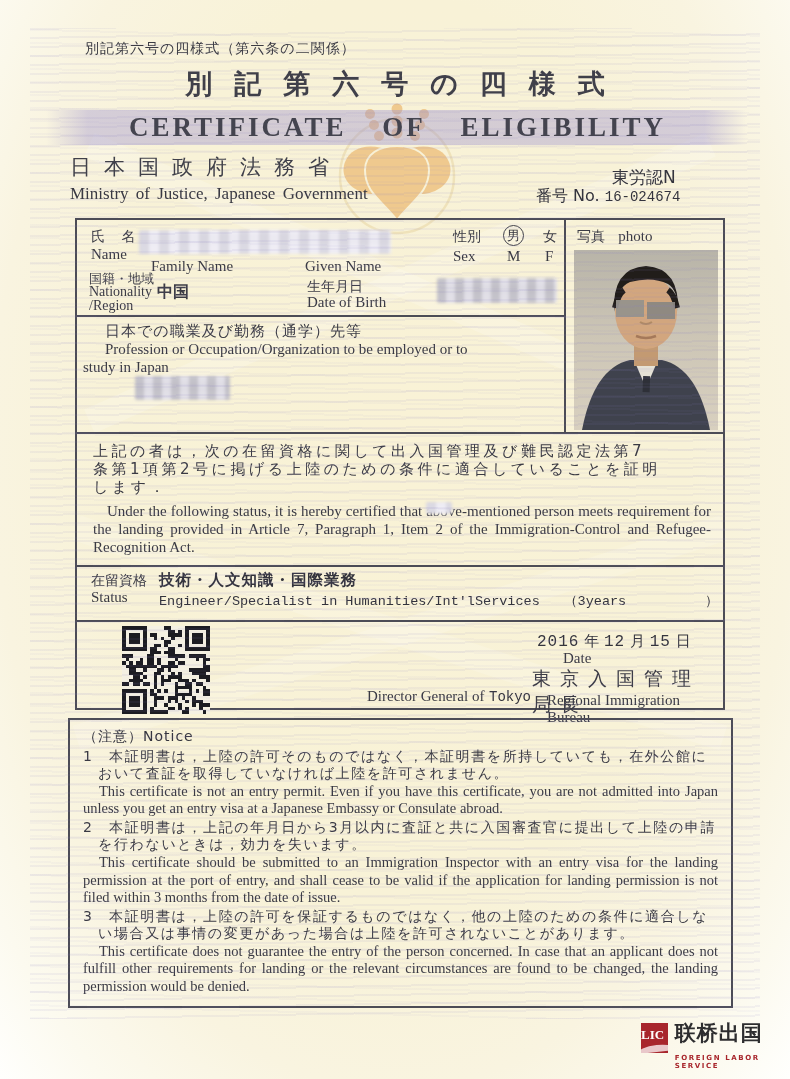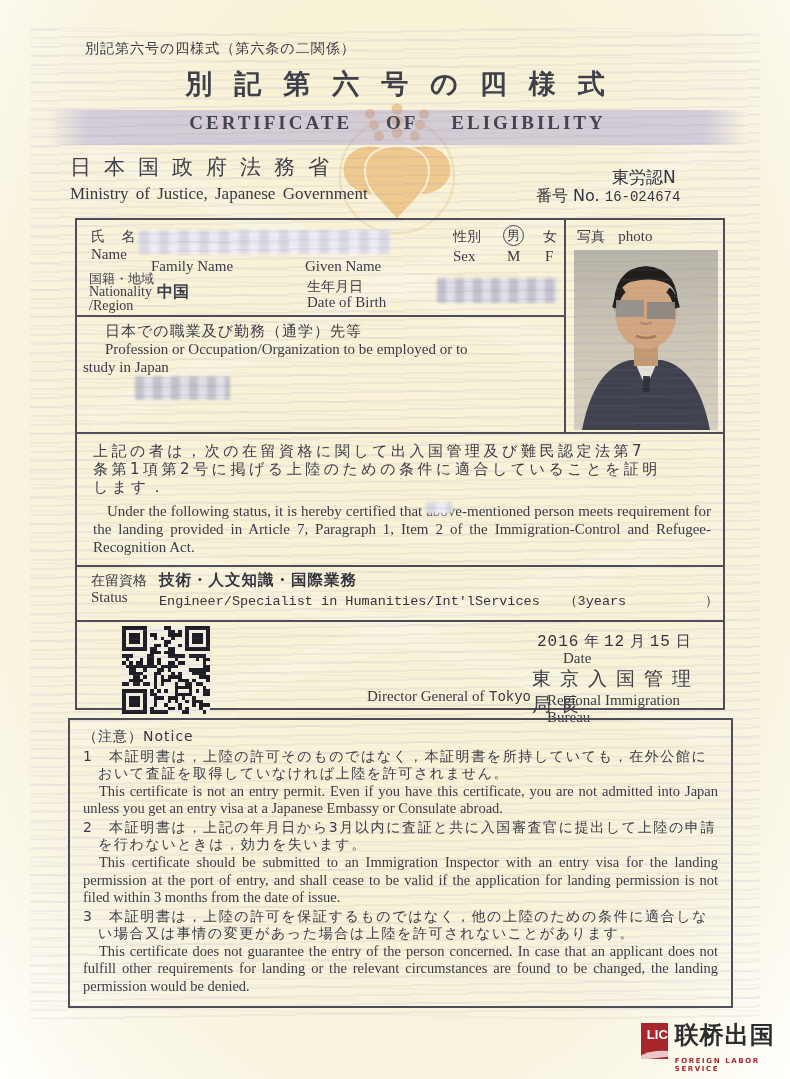--- a/index.html
+++ b/index.html
@@ -18,21 +18,21 @@
   }
   .wm { position:absolute; background:rgba(255,255,255,.5); pointer-events:none; }
   .abs { position:absolute; }
   .serif { font-family:"Liberation Serif", serif; }
 
   .form-note { left:85px; top:40px; font-size:14px; letter-spacing:1px; color:#3b3b44; }
   .title-jp { left:0; right:0; top:66px; text-align:center; font-size:27px; font-weight:600;
               letter-spacing:22px; padding-left:22px; color:#40404a; }
   .band-en { left:46px; right:44px; top:110px; height:35px;
              background:linear-gradient(90deg, rgba(158,148,208,0) 0%, rgba(158,148,208,.40) 6%, rgba(158,148,208,.40) 94%, rgba(158,148,208,0) 100%); }
-  .title-en { left:5px; right:0; top:112px; text-align:center; font-size:19px; font-weight:700;
+  .title-en { left:5px; right:0; top:112px; text-align:center; font-size:27px; font-weight:700;
               letter-spacing:3px; word-spacing:26px; color:#44444f; font-family:"Liberation Serif", serif; }
   .ministry-jp { left:70px; top:153px; font-size:21px; letter-spacing:13px; color:#40404a; }
   .ministry-en { left:70px; top:184px; font-size:17px; color:#393943; font-family:"Liberation Serif", serif; word-spacing:3px; }
   .serial-tag { left:612px; top:166px; font-size:17px; }
   .number-line { left:536px; top:186px; font-size:16px; }
   .number-line .val { font-family:"Liberation Mono", monospace; font-size:14px; }
 
   .emblem { left:318px; top:96px; width:156px; height:140px; z-index:0; opacity:.85; }
   .overhead { z-index:1; }
 
@@ -66,25 +66,25 @@
   .director-jp { position:absolute; font-size:19px; letter-spacing:9px; color:#3b3b45; }
 
   .noticebox { left:68px; top:718px; width:665px; height:290px; border:2px solid #4c4c56; padding:8px 13px 6px 13px; }
   .noticebox .head { font-size:14px; letter-spacing:1px; margin-bottom:2px; }
   .n-jp { font-size:14px; line-height:1.24; letter-spacing:1.6px; color:#3a3a44;
           text-indent:-15px; padding-left:15px; }
   .n-en { font-size:14.5px; line-height:1.22; text-indent:16px; text-align:justify;
           font-family:"Liberation Serif", serif; color:#393943; margin-bottom:1px; }
 
   .logo { left:641px; top:1023px; display:flex; gap:7px; align-items:flex-start; }
-  .logo-box { width:31px; height:36px; background:#a8262c; color:#fff; font-family:Liberation Sans, sans-serif;
-    font-weight:700; font-size:13px; text-align:right; line-height:24px; position:relative; overflow:hidden; }
+  .logo-box { width:31px; height:30px; background:#a8262c; color:#fff; font-family:Liberation Serif, serif;
+    font-weight:700; font-size:13px; text-align:left; line-height:24px; position:relative; overflow:hidden; }
   .logo-box::after { content:""; position:absolute; left:-4px; bottom:1px; width:40px; height:7px;
     background:rgba(255,255,255,.75); border-radius:50% 50% 0 0 / 100% 100% 0 0; transform:rotate(-6deg); }
-  .logo-cn { font-size:24px; font-weight:700; color:#2d2d2f; letter-spacing:1px; line-height:1; }
+  .logo-cn { font-size:21px; font-weight:700; color:#2d2d2f; letter-spacing:1px; line-height:1; }
   .logo-en { font-size:7px; font-weight:700; color:#a8262c; letter-spacing:1.6px; margin-top:10px; }
 
   .photo-frame { position:absolute; left:497px; top:30px; width:144px; height:180px; }
 </style>
 </head>
 <body>
 
 <div id="doc">
 
   <div class="wm" style="left:60px; top:270px; width:680px; height:26px; transform:rotate(24deg); opacity:.35;"></div>

